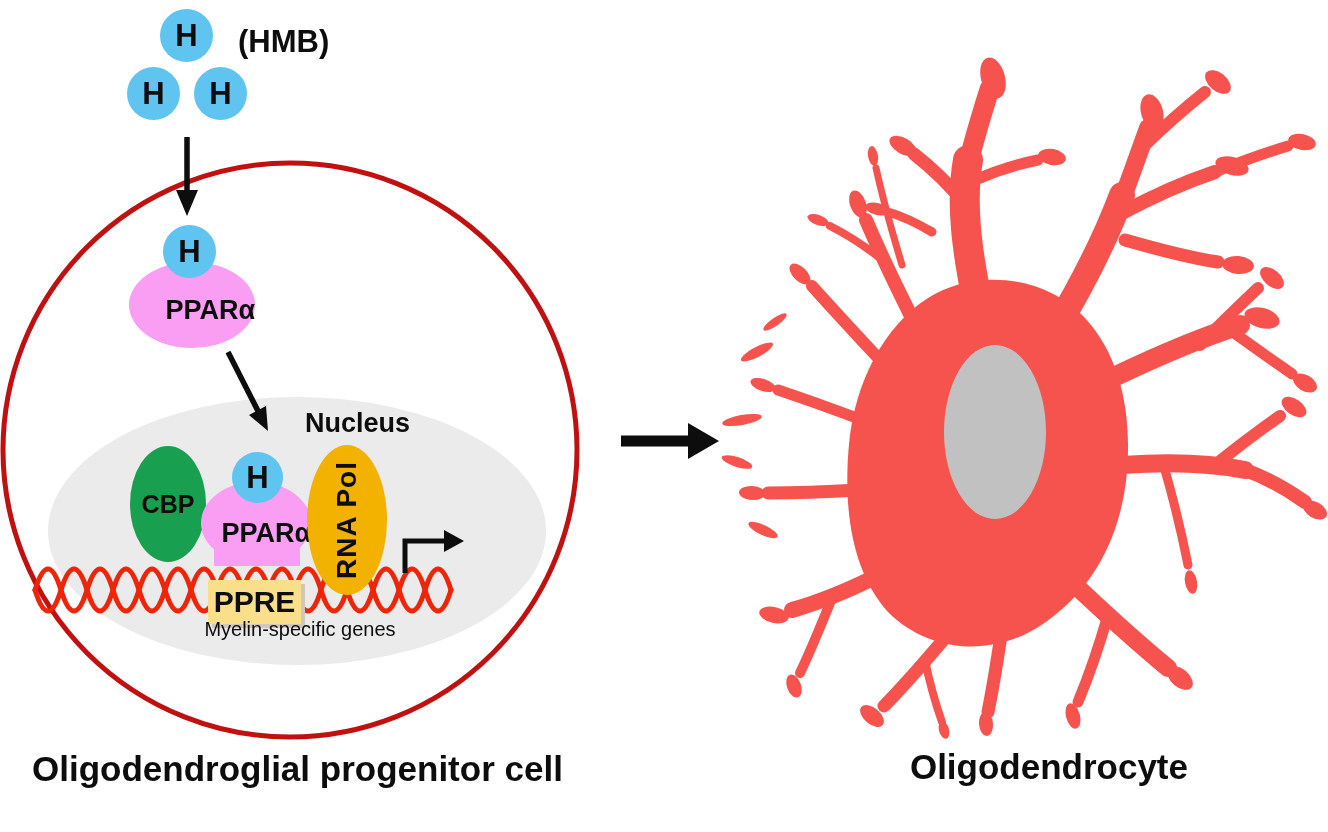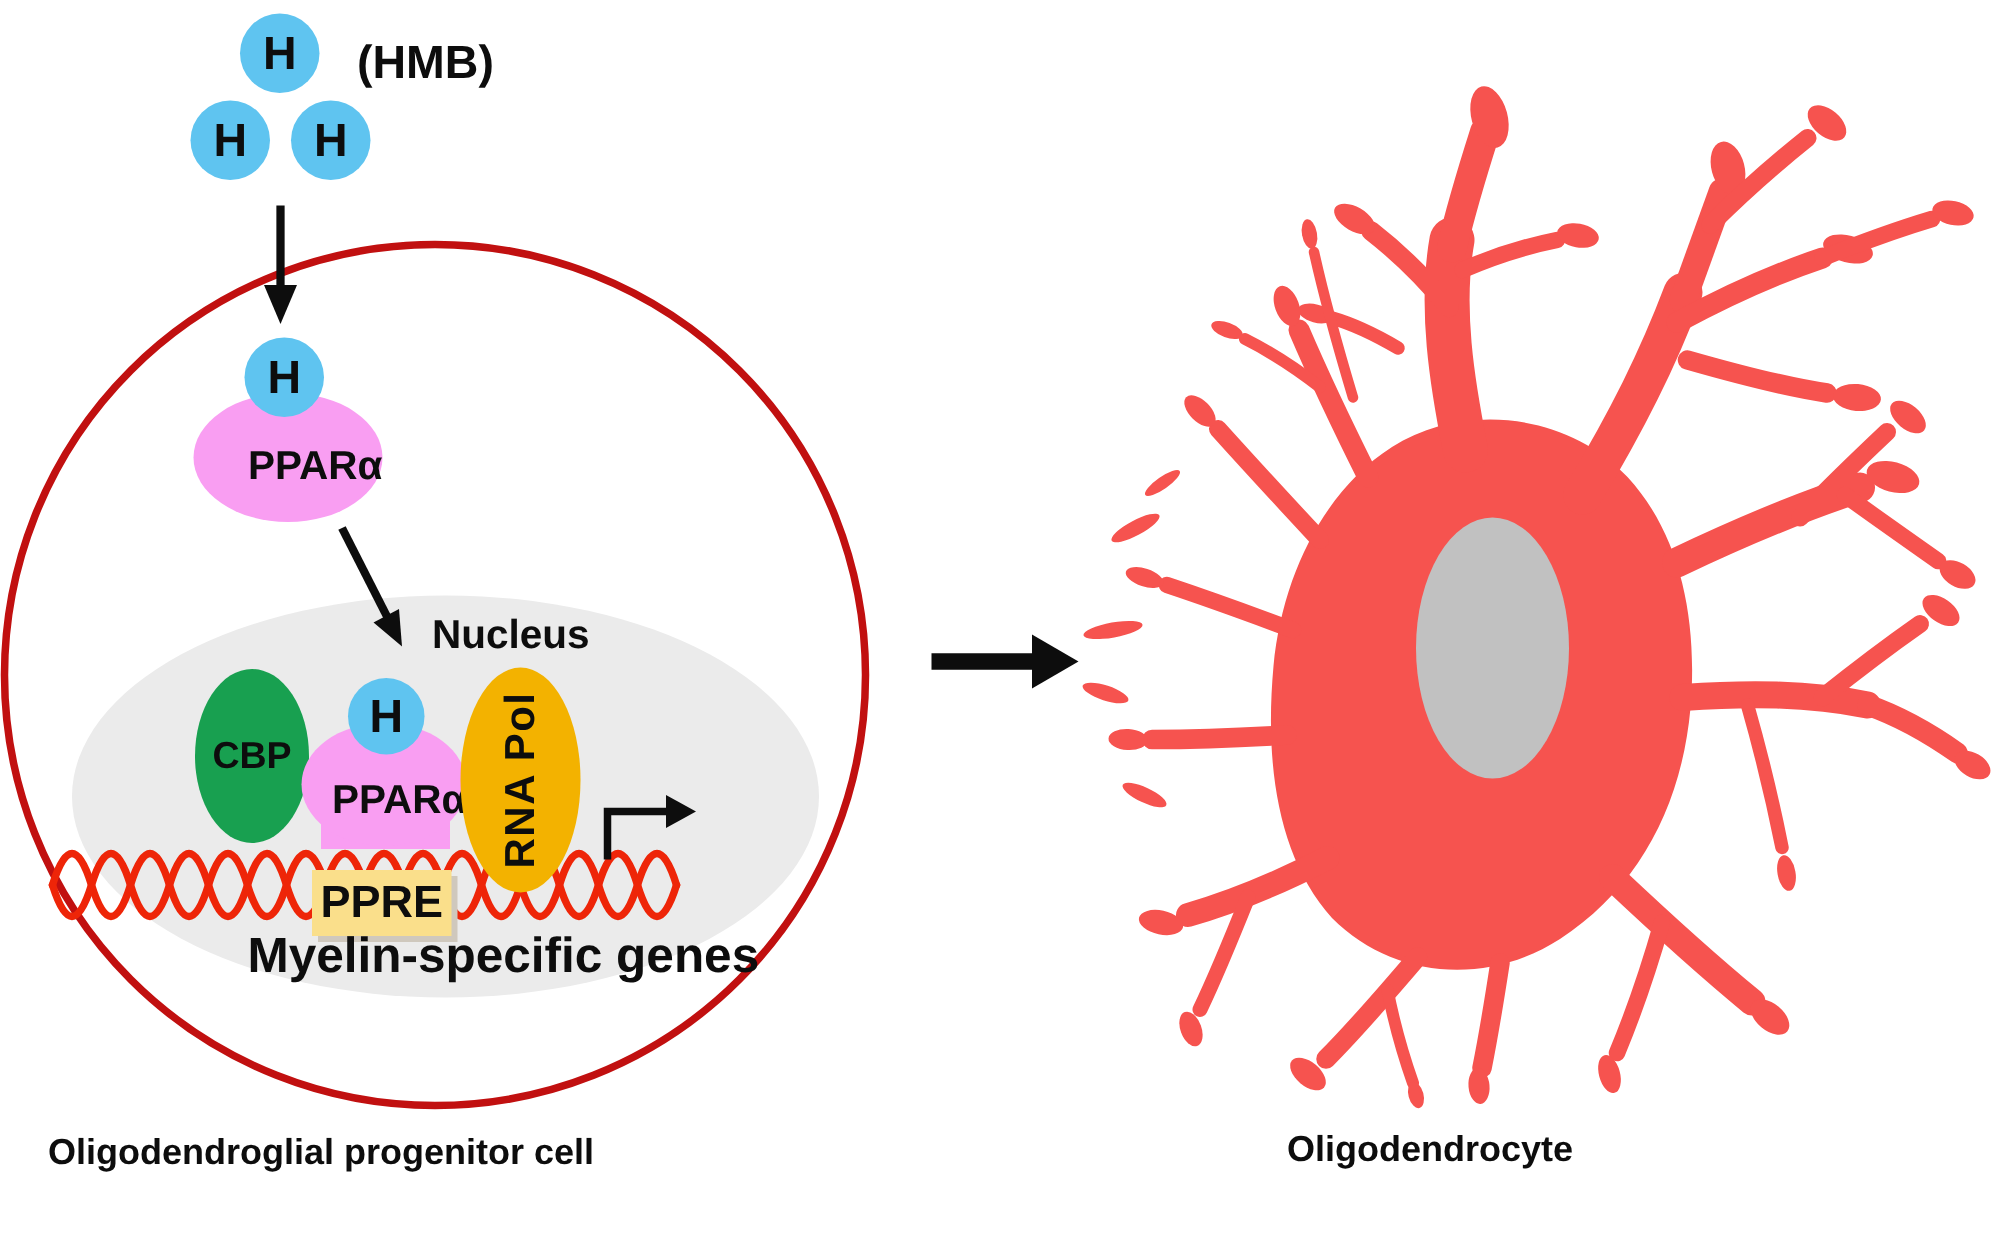--- a/index.html
+++ b/index.html
@@ -27,22 +27,22 @@
   .hmb-label{font-size:31px;font-weight:bold;white-space:nowrap;text-align:right;}
   .ppar-ellipse{background:var(--pink);border-radius:50%;font-size:27px;justify-content:flex-end;}
   .ppar-upper{width:126px;height:86px;padding-top:10px;box-sizing:border-box;}
   .ppar-nuclear{width:110px;height:82px;padding-top:20px;box-sizing:border-box;}
   .pink-rect{background:var(--pink);}
   .cbp-ellipse{width:76px;height:116px;border-radius:50%;background:var(--green);font-size:25px;}
   .rnapol-ellipse{width:80px;height:150px;border-radius:50%;background:var(--orange);}
   .rnapol-ellipse span{transform:rotate(-90deg);font-size:28px;font-weight:bold;white-space:nowrap;letter-spacing:1px;}
   .ppre-box{width:93px;height:44px;background:var(--ppre);box-shadow:4px 4px 0 #cfc8bd;font-size:30px;}
   .nucleus-label{font-size:27px;font-weight:bold;}
-  .genes-label{font-size:33px;font-weight:bold;white-space:nowrap;}
-  .caption{font-size:24px;font-weight:bold;text-align:left;line-height:33px;white-space:nowrap;}
+  .genes-label{font-size:20px;font-weight:normal;white-space:nowrap;}
+  .caption{font-size:35px;font-weight:bold;text-align:right;line-height:33px;white-space:nowrap;}
 </style>
 </head>
 <body>
 
 <div class="canvas">
 
   <svg class="layer" width="1328" height="832" viewBox="0 0 1328 832">
 
     <circle cx="290" cy="450" r="287" fill="none" stroke="#C11010" stroke-width="5"></circle>
 
@@ -167,21 +167,21 @@
   </div>
   <div class="ov hmb-label" style="left:238px;top:24px;">(HMB)</div>
 
   <div class="ov shape ppar-ellipse ppar-upper" style="left:129px;top:262px;">
     <span>PPARα</span>
   </div>
   <div class="ov shape h-circle" style="left:163px;top:225px;">
     <span>H</span>
   </div>
 
-  <div class="ov nucleus-label" style="left:288px;top:408px;">Nucleus</div>
+  <div class="ov nucleus-label" style="left:305px;top:408px;">Nucleus</div>
 
   <div class="ov shape cbp-ellipse" style="left:130px;top:446px;">
     <span>CBP</span>
   </div>
 
   <div class="ov pink-rect" style="left:214px;top:528px;width:86px;height:38px;"></div>
   <div class="ov shape ppar-ellipse ppar-nuclear" style="left:201px;top:482px;">
     <span>PPARα</span>
   </div>
   <div class="ov shape h-circle" style="left:232px;top:452px;width:51px;height:51px;">

